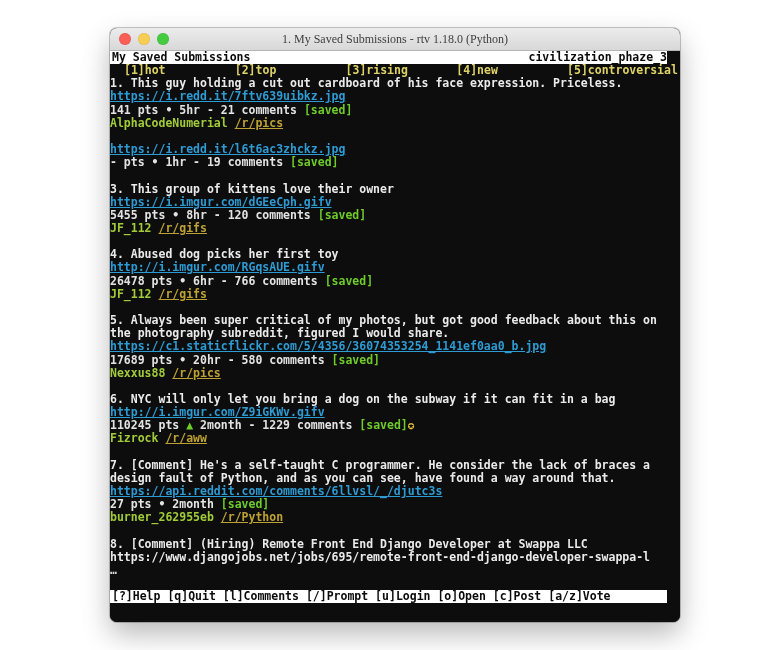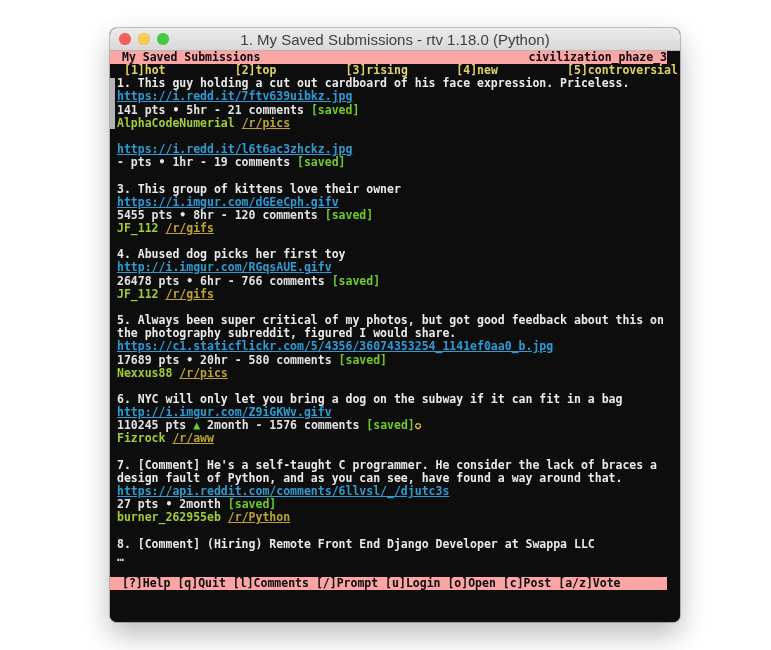--- a/index.html
+++ b/index.html
@@ -12,43 +12,43 @@
     border-radius:7px;overflow:hidden;
     box-shadow:0 0 0 1px rgba(0,0,0,0.22), 0 12px 28px rgba(0,0,0,0.28);
     background:#0d0d0d;
   }
   .titlebar{
     height:22px;background:linear-gradient(#ececec,#d8d8d8);
     border-bottom:1px solid #b6b6b6;position:relative;
     display:flex;align-items:center;justify-content:center;
   }
   .titlebar .title{
-    font-family:Liberation Sans, sans-serif;font-size:15px;color:#404040;
+    font-family:Liberation Serif, serif;font-size:12px;color:#404040;
   }
   .traffic{position:absolute;left:9px;top:5px;display:flex;gap:7px;}
   .light{width:12px;height:12px;border-radius:50%;box-shadow:inset 0 0 1px rgba(0,0,0,0.25);}
   .light.red{background:#fa5e57;}
   .light.yellow{background:#f8ce52;}
   .light.green{background:#45cb40;}
 
   .terminal{
     height:571px;background:#0d0d0d;color:#e3e3e3;
     font:bold 11.5px/13.15px "DejaVu Sans Mono", monospace;
     position:relative;overflow:hidden;
   }
   .bar{
-    background:#fca5a5;color:#0b0b0b;height:13.15px;
-    margin-right:13px;padding-left:12px;
+    background:#ffffff;color:#0b0b0b;height:13.15px;
+    margin-right:13px;padding-left:2px;
     display:flex;justify-content:space-between;white-space:pre;
   }
   .menu-row{padding-left:14px;white-space:pre;color:#ded267;height:13.15px;}
   .menu-item{display:inline-block;width:16ch;}
   .menu-item:last-child{width:auto;}
 
-  .content{padding-left:7px;}
+  .content{}
   .submission{position:relative;margin-bottom:13.15px;max-width:79ch;}
   .line{white-space:pre-wrap;word-wrap:break-word;}
   .title{color:#eaeaea;}
   .url{color:#2d9bd4;text-decoration:underline;}
   .url.plain{color:#eaeaea;text-decoration:none;}
   .seg-white{color:#e3e3e3;}
   .seg-green{color:#6ecb29;}
   .seg-gold{color:#ecc934;}
   .author{color:#a2cb39;}
   .subreddit{color:#bda233;text-decoration:underline;}
@@ -116,35 +116,36 @@
     <div class="line title">5. Always been super critical of my photos, but got good feedback about this on the photography subreddit, figured I would share.</div>
     <div class="line url">https://c1.staticflickr.com/5/4356/36074353254_1141ef0aa0_b.jpg</div>
     <div class="line stats"><span class="seg-white">17689 pts • 20hr - 580 comments </span><span class="seg-green">[saved]</span></div>
     <div class="line byline"><span class="author">Nexxus88</span><span> </span><span class="subreddit">/r/pics</span></div>
 
   </div>
         <div class="submission">
 
     <div class="line title">6. NYC will only let you bring a dog on the subway if it can fit in a bag</div>
     <div class="line url">http://i.imgur.com/Z9iGKWv.gifv</div>
-    <div class="line stats"><span class="seg-white">110245 pts </span><span class="seg-green">▲</span><span class="seg-white"> 2month - 1576 comments </span><span class="seg-green">[saved]</span><span class="seg-gold">✪</span></div>
+    <div class="line stats"><span class="seg-white">110245 pts </span><span class="seg-green">▲</span><span class="seg-white"> 2month - 1229 comments </span><span class="seg-green">[saved]</span><span class="seg-gold">✪</span></div>
     <div class="line byline"><span class="author">Fizrock</span><span> </span><span class="subreddit">/r/aww</span></div>
 
   </div>
         <div class="submission">
 
     <div class="line title">7. [Comment] He's a self-taught C programmer. He consider the lack of braces a design fault of Python, and as you can see, have found a way around that.</div>
     <div class="line url">https://api.reddit.com/comments/6llvsl/_/djutc3s</div>
     <div class="line stats"><span class="seg-white">27 pts • 2month </span><span class="seg-green">[saved]</span></div>
     <div class="line byline"><span class="author">burner_262955eb</span><span> </span><span class="subreddit">/r/Python</span></div>
 
   </div>
         <div class="submission">
 
     <div class="line title">8. [Comment] (Hiring) Remote Front End Django Developer at Swappa LLC</div>
+    <div class="line url plain">https://www.djangojobs.net/jobs/695/remote-front-end-django-developer-swappa-l</div>
 
     <div class="line more">…</div>
   </div>
       </div>
 
     <div class="bar">
       <span id="footer-items"><span class="footer-item">[?]Help</span><span class="footer-item">[q]Quit</span><span class="footer-item">[l]Comments</span><span class="footer-item">[/]Prompt</span><span class="footer-item">[u]Login</span><span class="footer-item">[o]Open</span><span class="footer-item">[c]Post</span><span class="footer-item">[a/z]Vote</span></span>
     </div>
   </div>
 </div>

